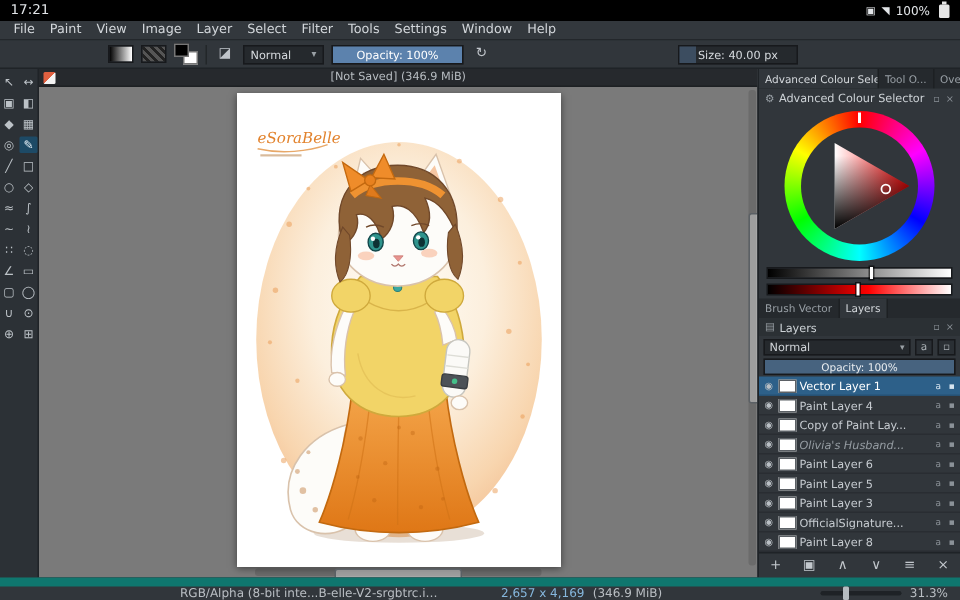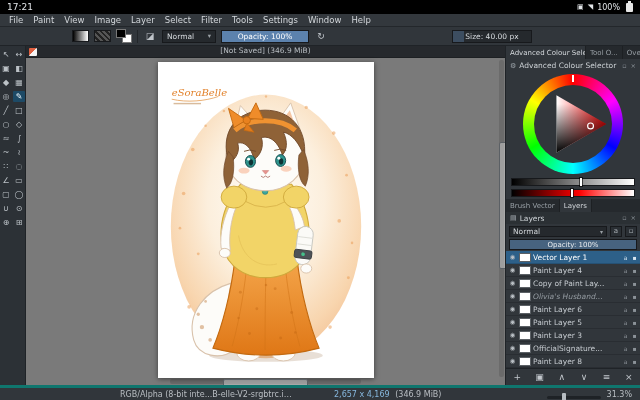--- a/index.html
+++ b/index.html
@@ -85,26 +85,26 @@
   .layer-row.sel .mini{color:#d7e5f0}
   .layer-row.dim .lname{color:#959ca2;font-style:italic}
   .eye{width:9px;text-align:center;font-size:6.5px;color:#b9bfc4;flex:none}
   .thumb{width:12px;height:9px;background:#fff;border:1px solid #5b6065;flex:none}
   .lname{flex:1;white-space:nowrap;overflow:hidden;text-overflow:ellipsis}
   .mini{font-size:6px;color:#8b9298;width:7px;text-align:center;flex:none}
   .layers-toolbar{flex:1;display:flex;align-items:center;justify-content:space-around;border-top:1px solid #1f2327;color:#c3c8cd;font-size:9px}
   .lt-btn{width:14px;text-align:center}
 
   
-  .statusbar{position:absolute;left:0;right:0;bottom:0;height:15px;background:#31363b;border-top:3px solid #0f766e;display:flex;align-items:center;font-size:8px;color:#b9bec3;padding:0 8px}
+  .statusbar{position:absolute;left:0;right:0;bottom:0;height:15px;background:#31363b;border-top:6px solid #0f766e;display:flex;align-items:center;font-size:8px;color:#b9bec3;padding:0 8px}
   .sb-profile{margin-left:112px;max-width:172px;white-space:nowrap;overflow:hidden;text-overflow:ellipsis}
   .sb-dims{margin-left:42px;white-space:nowrap}
   .sb-link{color:#86b7dd;}
   .sb-size{margin-left:3px}
-  .sb-zoom{margin-left:auto;display:flex;align-items:flex-end;gap:5px}
+  .sb-zoom{margin-left:auto;display:flex;align-items:center;gap:5px}
   .zoom-track{width:54px;height:3px;background:#1e2226;border-radius:2px;position:relative}
   .zoom-thumb{position:absolute;left:28%;top:-3px;width:4px;height:9px;background:#b6bcc1;border-radius:1px}
   .sb-zoomtext{min-width:26px;text-align:right}
 </style>
 </head>
 <body>
 
 <div class="android">
   <span>17:21</span>
   <div class="a-right">

